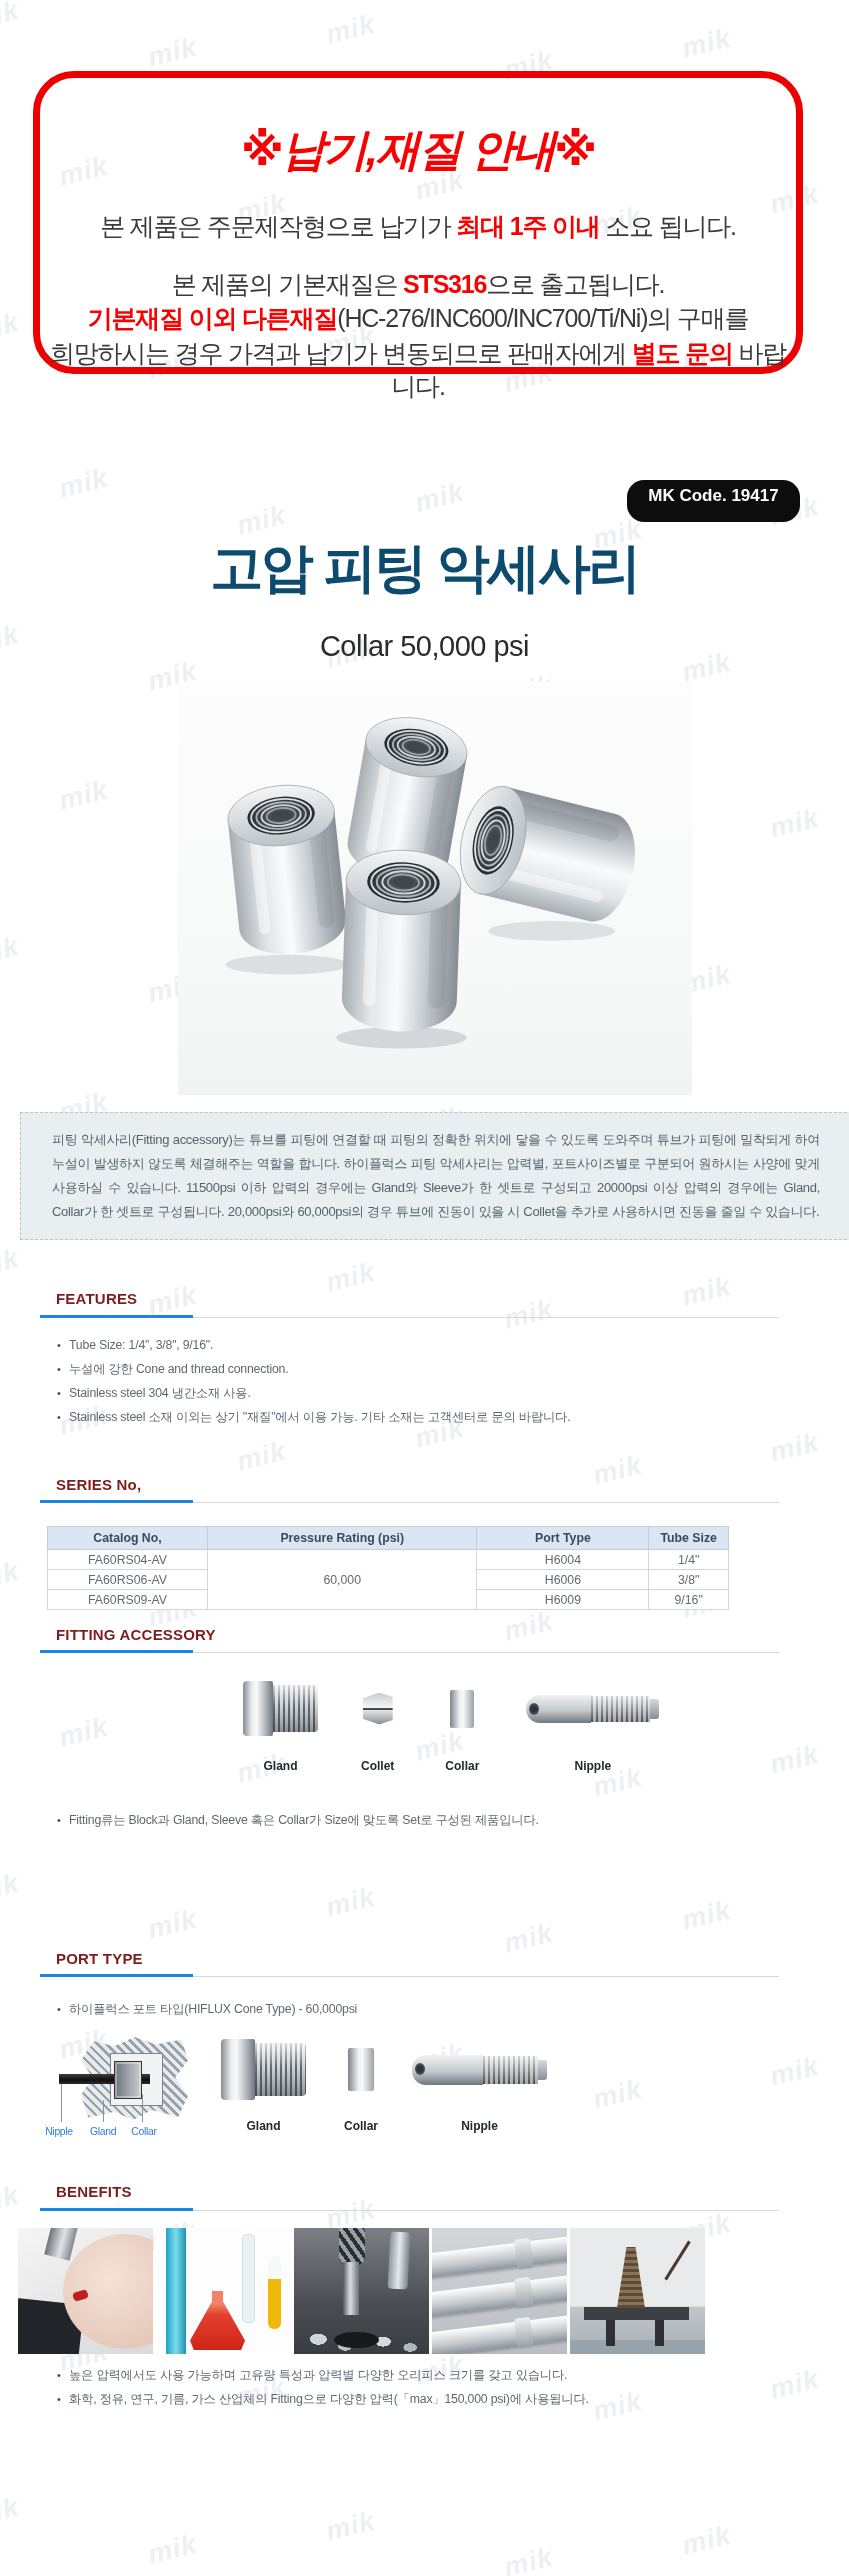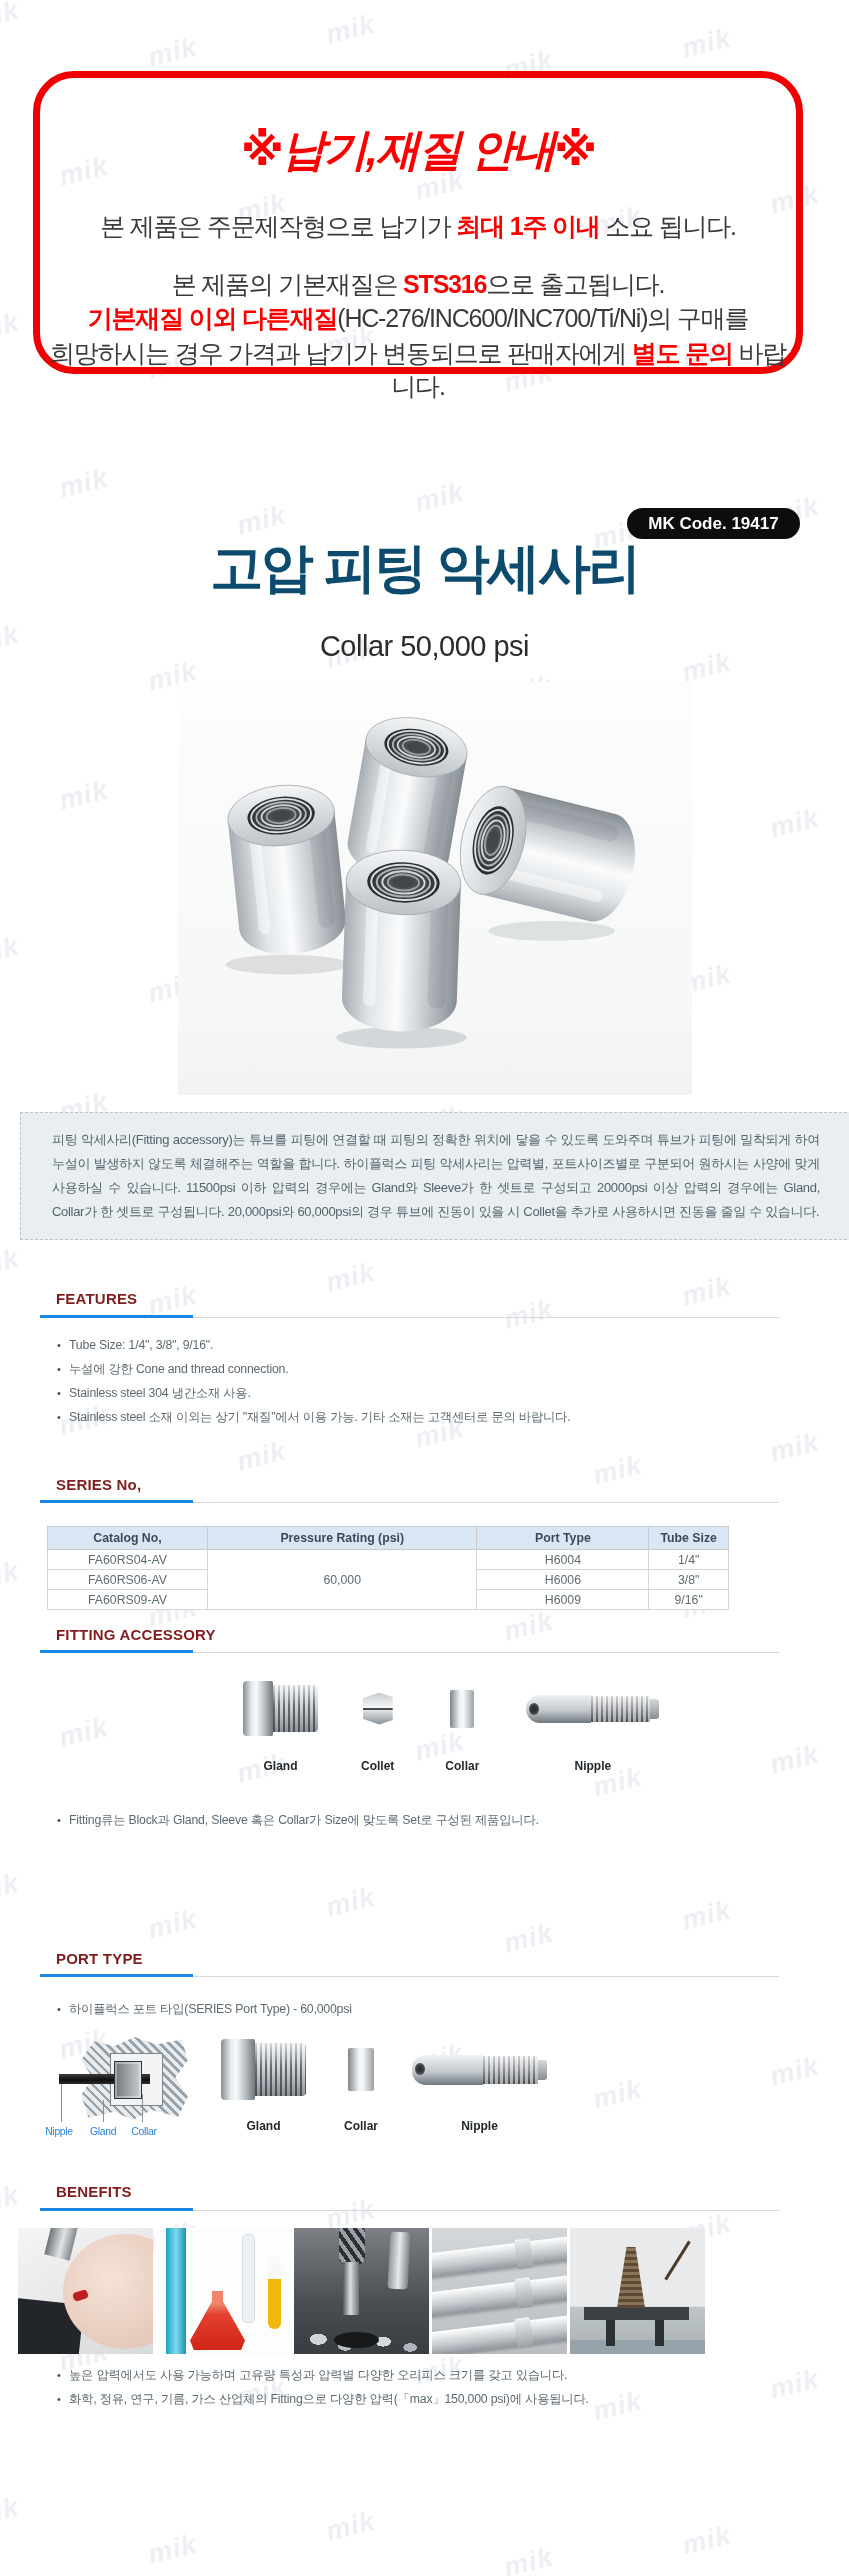--- a/index.html
+++ b/index.html
@@ -16,23 +16,23 @@
   .notice-box { position:absolute; left:33px; top:71px; width:756px; height:289px;
                 border:7px solid #ee0000; border-radius:41px; }
   .notice-title { position:absolute; top:43px; width:100%; text-align:center;
                   color:#fb0000; font-size:44px; font-weight:800; letter-spacing:-2px;font-style:italic; }
   .nline { position:absolute; width:100%; text-align:center; font-size:25px; color:#3a3a3a;
            letter-spacing:-1.2px; margin:0; }
   .nl1 { top:132px; } .nl2 { top:190px; } .nl3 { top:224px; } .nl4 { top:259px; }
   .rd { color:#fb0000; font-weight:800; font-style:normal; }
 
   
-  .code-badge { position:absolute; left:627px; top:480px; width:173px; height:31px;
+  .code-badge { position:absolute; left:627px; top:480px; width:173px; height:42px;
                 background:#0d0d0d; color:#fff; border-radius:17px; text-align:center;
-                line-height:31px; font-size:17px; font-weight:700;margin-top:28px; }
+                line-height:31px; font-size:17px; font-weight:700; }
   .main-title { position:absolute; top:533px; width:100%; text-align:center; font-size:53px;
                 font-weight:800; color:#0c4a6e; letter-spacing:-2.5px; }
   .main-subtitle { position:absolute; top:630px; width:100%; text-align:center; font-size:29px;
                    color:#2b2b2b; letter-spacing:-0.5px; }
 
   
   .product-photo { position:absolute; left:178px; top:682px; width:514px; height:413px;
                    background:linear-gradient(180deg,#fdfdfd 0%,#f6f7f7 80%,#f1f2f2 100%); }
 
   
@@ -389,21 +389,21 @@
       <div class="part-label">Nipple</div>
     </div>
   </div>
   <div class="single-blt layer" style="top:1808px;">
     <div class="blt">Fitting류는 Block과 Gland, Sleeve 혹은 Collar가 Size에 맞도록 Set로 구성된 제품입니다.</div>
   </div>
 
   <div class="sech layer" style="top:1950px;">PORT TYPE</div>
   <div class="srule layer" style="top:1976px;"></div>
   <div class="single-blt layer" style="top:1997px;">
-    <div class="blt">하이플럭스 포트 타입(SERIES Port Type) - 60,000psi</div>
+    <div class="blt">하이플럭스 포트 타입(HIFLUX Cone Type) - 60,000psi</div>
   </div>
   <div class="xsec layer">
     <div class="xsec-block"></div>
     <div class="xsec-core"></div>
     <div class="xsec-tube"></div>
     <div class="xsec-gland"></div>
   </div>
   <div class="xsec-leader layer" style="left:61px; top:2084px; height:38px;"></div>
   <div class="xsec-leader layer" style="left:103px; top:2100px; height:22px;"></div>
   <div class="xsec-leader layer" style="left:142px; top:2094px; height:28px;"></div>

